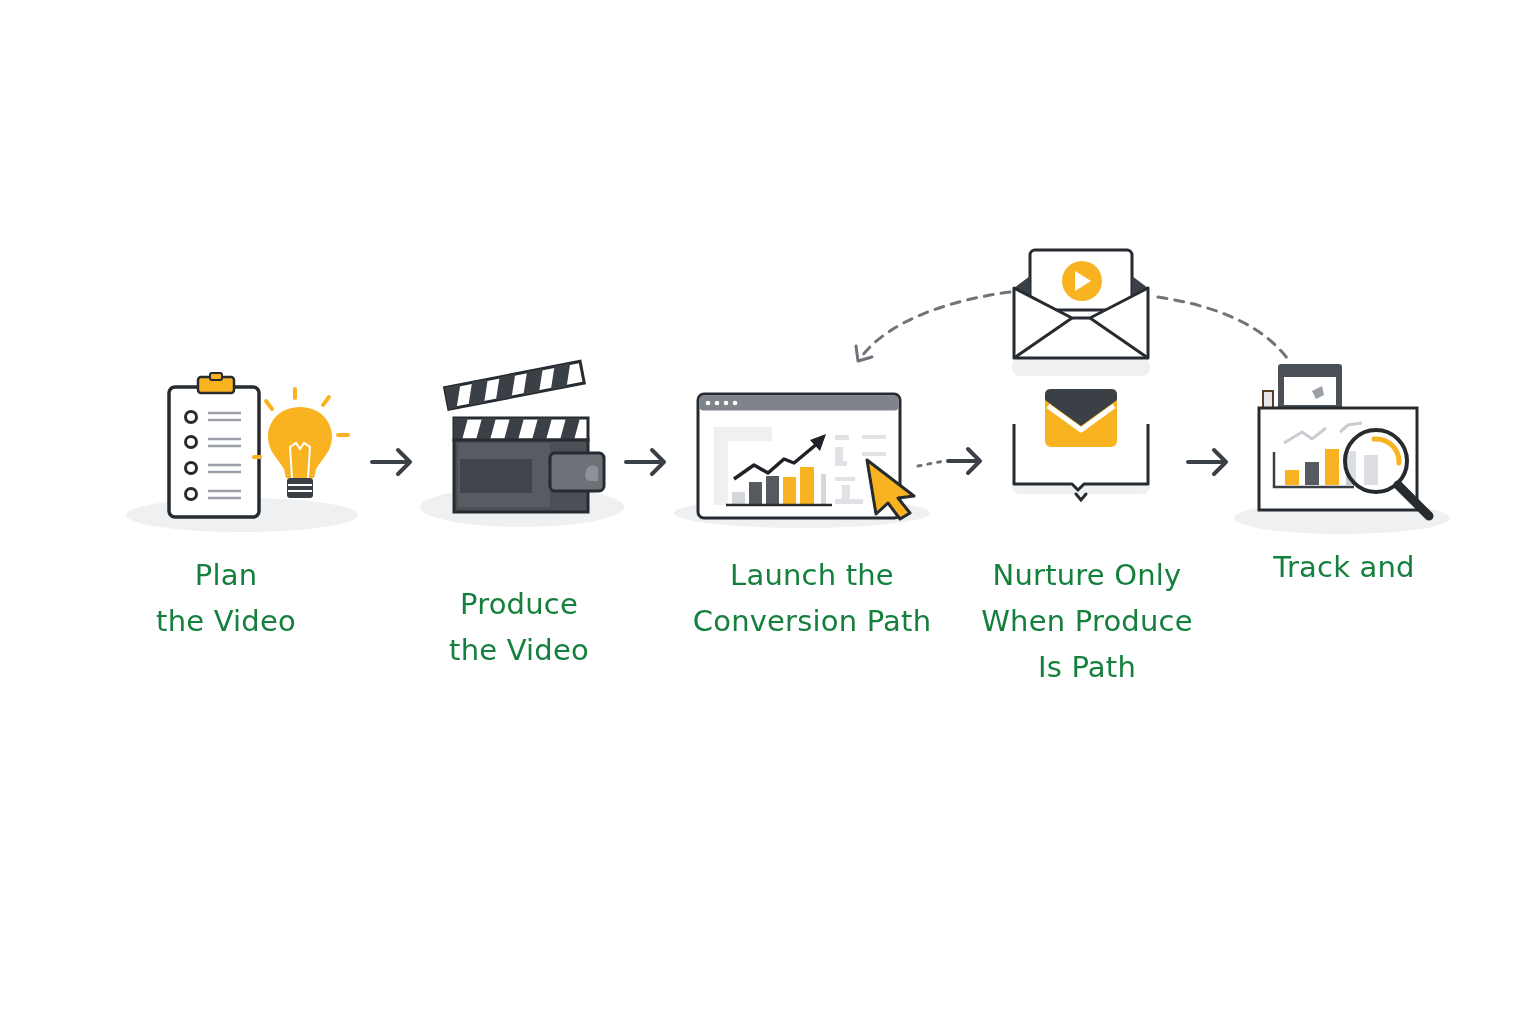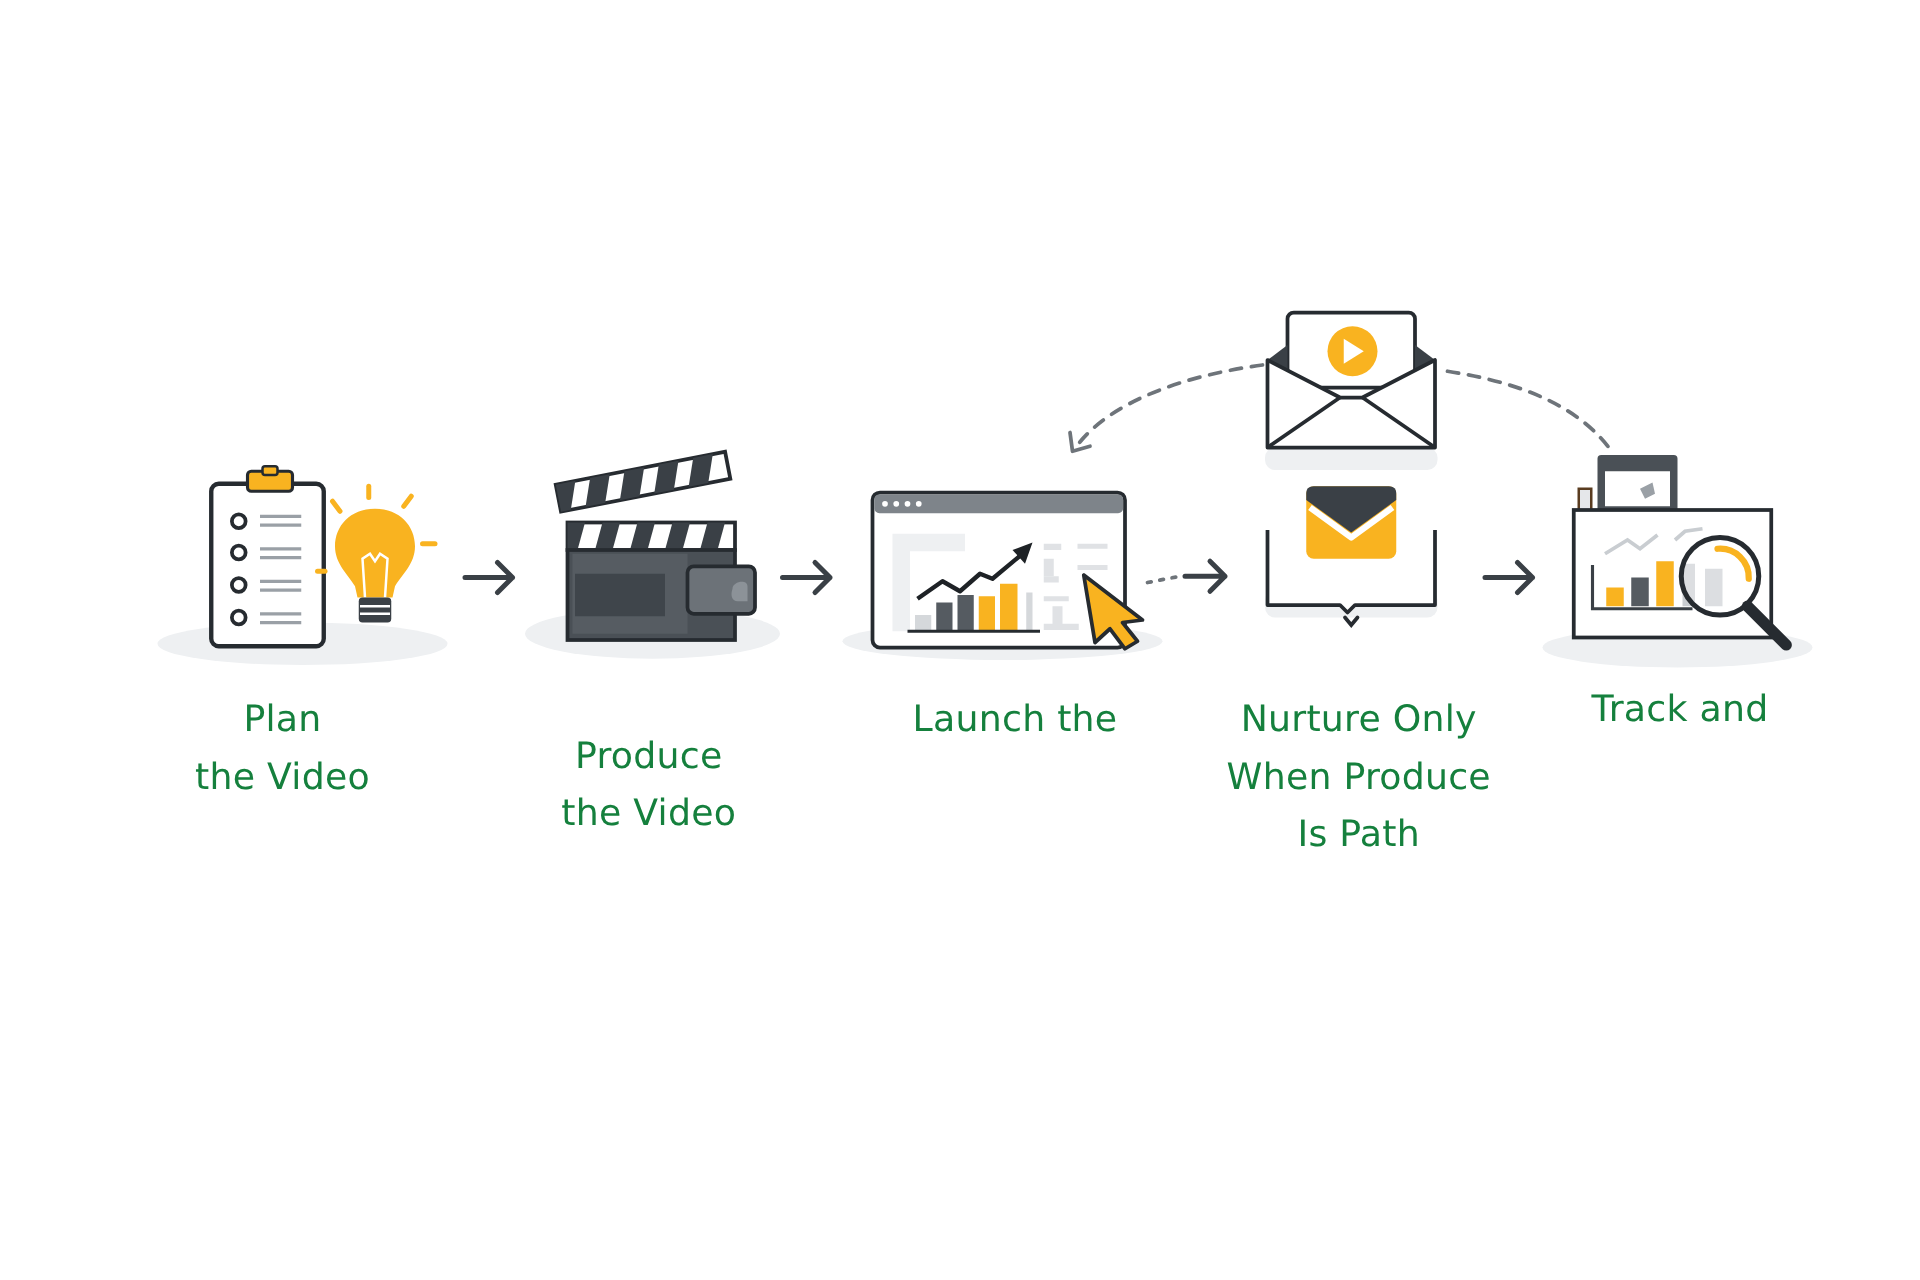--- a/index.html
+++ b/index.html
@@ -179,20 +179,21 @@
 <div class="label" style="left:106px;top:552px;width:240px;">
   <span>Plan</span>
   <span>the Video</span>
 </div>
 <div class="label" style="left:399px;top:552px;width:240px;margin-top:29px;">
   <span>Produce</span>
   <span>the Video</span>
 </div>
 <div class="label" style="left:672px;top:552px;width:280px;">
   <span>Launch the</span>
+  <span>Conversion Path</span>
 </div>
 <div class="label" style="left:962px;top:552px;width:250px;">
   <span>Nurture Only</span>
   <span>When Produce</span>
   <span>Is Path</span>
 </div>
 <div class="label" style="left:1224px;top:544px;width:240px;">
   <span>Track and</span>
 </div>
 

